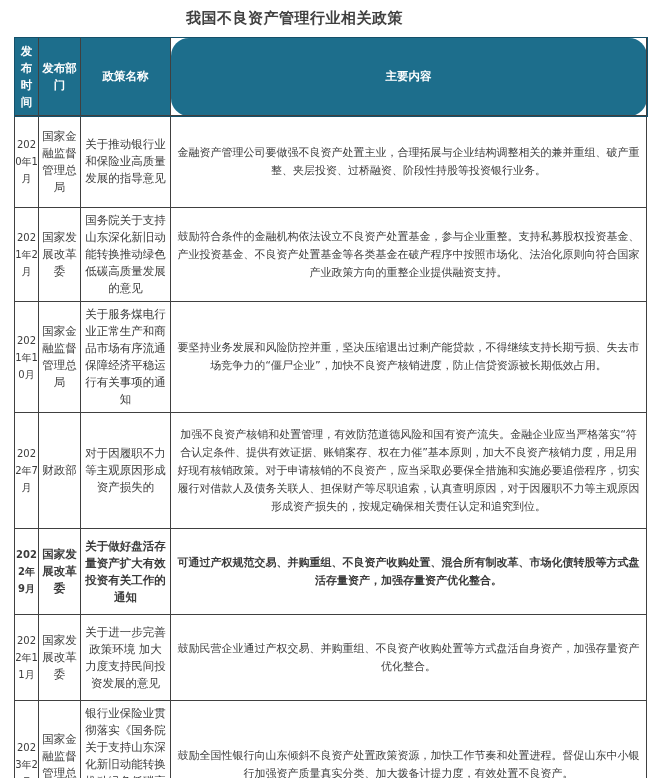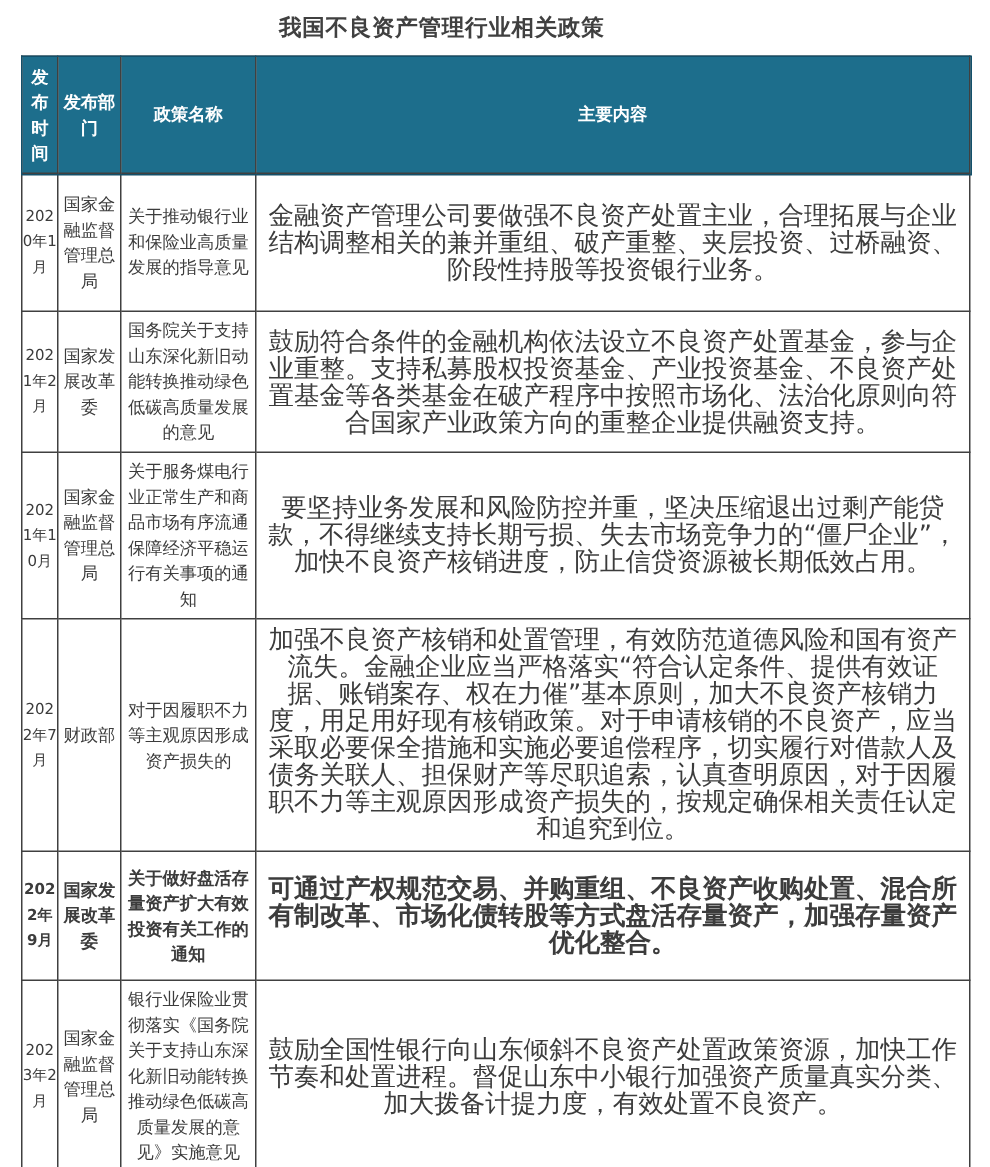--- a/index.html
+++ b/index.html
@@ -58,21 +58,21 @@
     padding: 2px 1px;
     border-color: #1d6e8c;
   }
   thead tr {
     outline: 1px solid #14506a;
     padding-left: 45px;
   }
   th.col-time   { width: 24px; }
   th.col-dept   { width: 42px; }
   th.col-name   { width: 90px; }
-  th.col-content{ width: 476px; }
+  th.col-content{ width: 476px; border-radius: 18px; }
 
   td.cell-time {
     font-size: 10px;
     line-height: 17px;
     color: #3c3c3c;
     word-break: break-all;
     padding: 3px 0;
   }
   td.cell-dept {
     font-size: 11.5px;
@@ -81,21 +81,21 @@
     word-break: break-all;
     padding: 3px 1px;
   }
   td.cell-name {
     font-size: 11.5px;
     line-height: 17px;
     color: #3c3c3c;
     padding: 4px 3px;
   }
   td.cell-content {
-    font-size: 17px;
+    font-size: 11px;
     line-height: 18px;
     color: #3c3c3c;
     padding: 5px 4px;
     text-align: center;
     margin-left: 40px;
   }
   .r1 { height: 92px; }
   .r2 { height: 90px; }
   .r3 { height: 104px; }
   .r4 { height: 116px; }
@@ -144,20 +144,26 @@
           <td class="cell-dept">财政部</td>
           <td class="cell-name">对于因履职不力等主观原因形成资产损失的</td>
           <td class="cell-content">加强不良资产核销和处置管理，有效防范道德风险和国有资产流失。金融企业应当严格落实“符合认定条件、提供有效证据、账销案存、权在力催”基本原则，加大不良资产核销力度，用足用好现有核销政策。对于申请核销的不良资产，应当采取必要保全措施和实施必要追偿程序，切实履行对借款人及债务关联人、担保财产等尽职追索，认真查明原因，对于因履职不力等主观原因形成资产损失的，按规定确保相关责任认定和追究到位。</td>
         </tr>
         <tr class="r5">
           <td class="cell-time">2022年9月</td>
           <td class="cell-dept">国家发展改革委</td>
           <td class="cell-name">关于做好盘活存量资产扩大有效投资有关工作的通知</td>
           <td class="cell-content">可通过产权规范交易、并购重组、不良资产收购处置、混合所有制改革、市场化债转股等方式盘活存量资产，加强存量资产优化整合。</td>
         </tr>
+        <tr class="r6">
+          <td class="cell-time">2022年11月</td>
+          <td class="cell-dept">国家发展改革委</td>
+          <td class="cell-name">关于进一步完善政策环境 加大力度支持民间投资发展的意见</td>
+          <td class="cell-content">鼓励民营企业通过产权交易、并购重组、不良资产收购处置等方式盘活自身资产，加强存量资产优化整合。</td>
+        </tr>
         <tr class="r7">
           <td class="cell-time">2023年2月</td>
           <td class="cell-dept">国家金融监督管理总局</td>
           <td class="cell-name">银行业保险业贯彻落实《国务院关于支持山东深化新旧动能转换推动绿色低碳高质量发展的意见》实施意见</td>
           <td class="cell-content">鼓励全国性银行向山东倾斜不良资产处置政策资源，加快工作节奏和处置进程。督促山东中小银行加强资产质量真实分类、加大拨备计提力度，有效处置不良资产。</td>
         </tr>
       </tbody>
     </table>
   </div>
 

